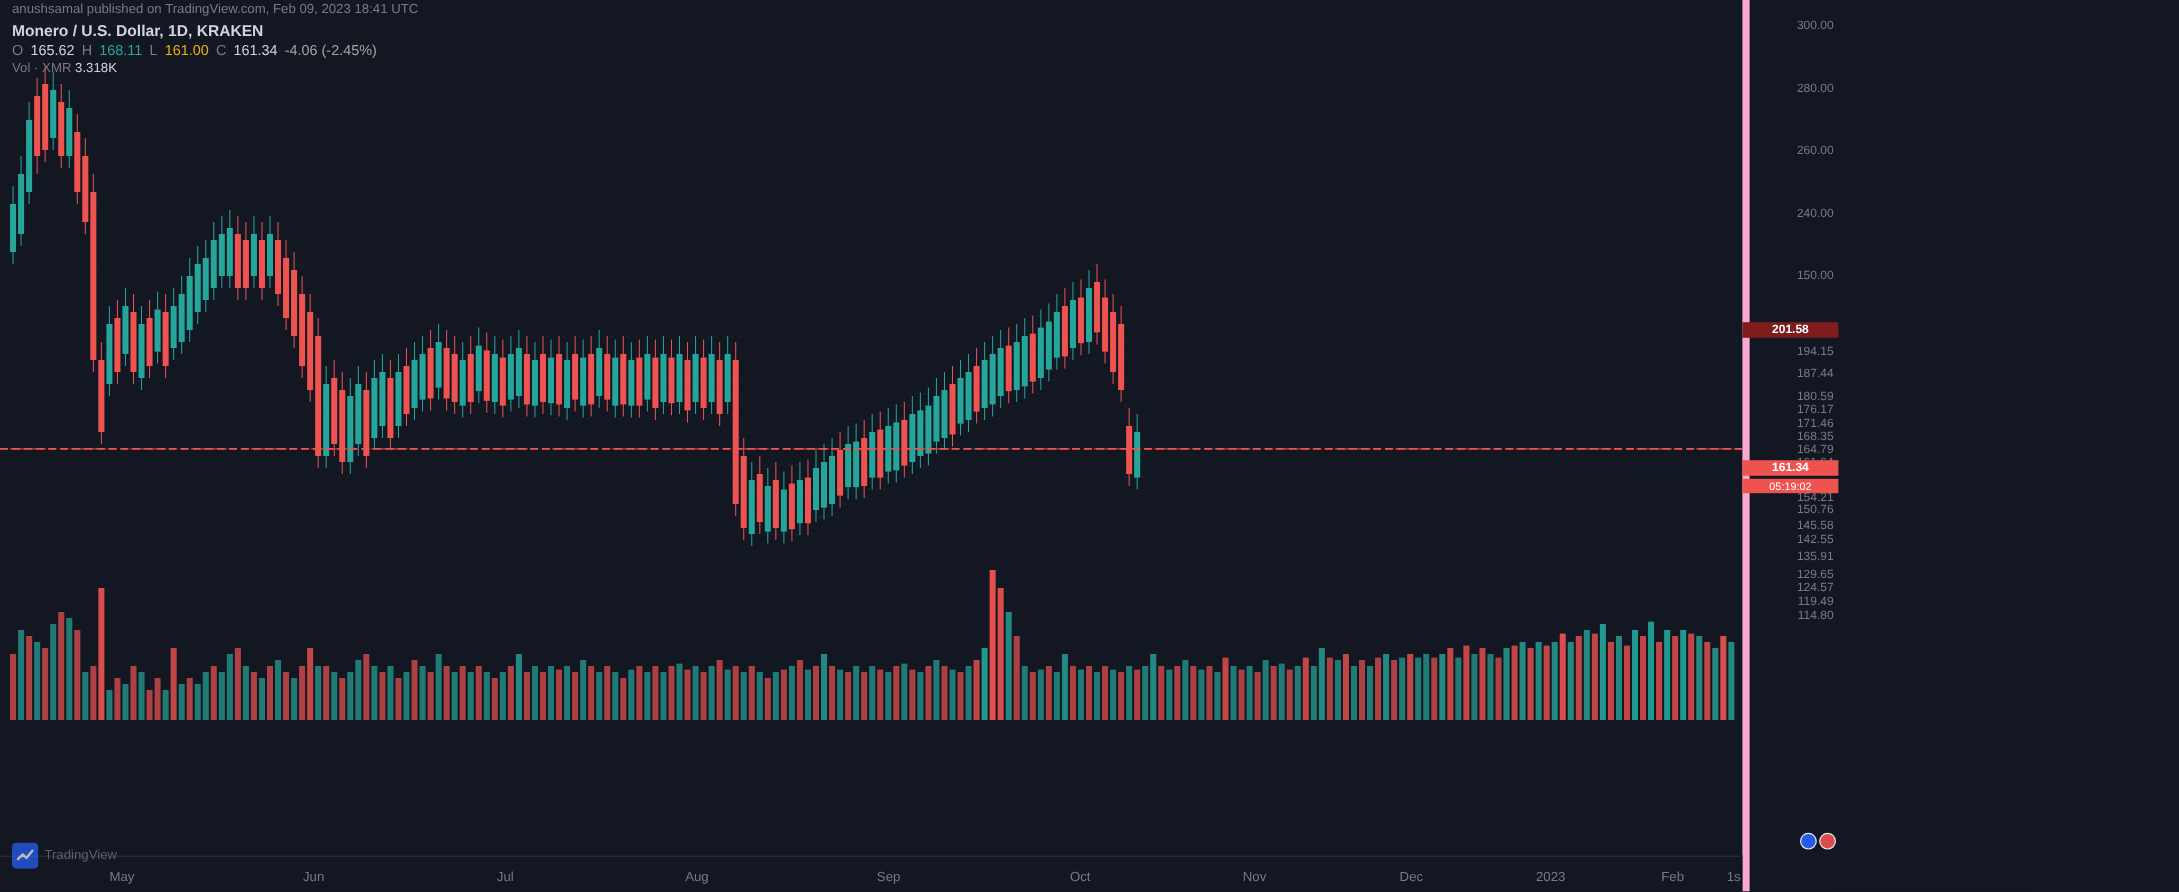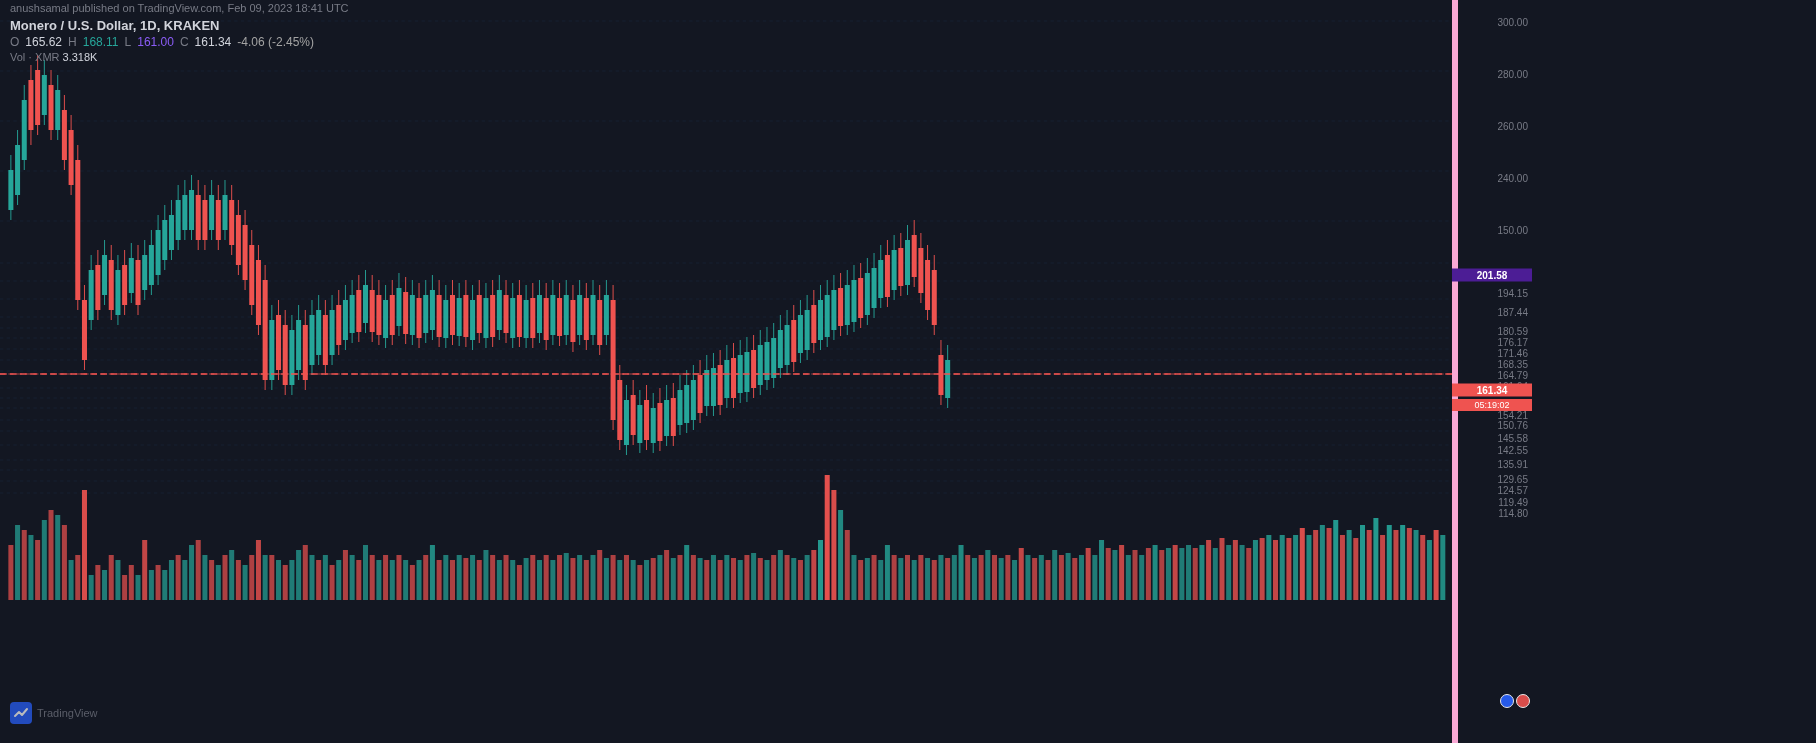--- a/index.html
+++ b/index.html
@@ -45,21 +45,21 @@
     .ohlc-row {
       display: flex;
       align-items: center;
       gap: 6px;
       font-size: 12px;
     }
 
     .ohlc-label { color: #787b86; }
     .ohlc-open { color: #d1d4dc; }
     .ohlc-high { color: #26a69a; }
-    .ohlc-low { color: #8b5cf6; text-align: right; }
+    .ohlc-low { color: #eab308; text-align: right; }
     .ohlc-close { color: #d1d4dc; }
     .ohlc-change-neg { color: #a3a3a3; }
 
     .vol-row {
       font-size: 11px;
       color: #787b86;
     }
     .vol-val { color: #d1d4dc; }
 
     
@@ -90,21 +90,21 @@
       font-size: 10px;
       font-weight: 600;
       padding: 1px 4px;
       transform: translateY(-50%);
       white-space: nowrap;
       width: 80px;
       text-align: center;
     }
 
     .price-tag-blue {
-      background: #4c1d95;
+      background: #7f1d1d;
       color: #fff;
     }
 
     .price-tag-red {
       background: #ef5350;
       color: #fff;
     }
 
     
     .time-axis {
@@ -799,20 +799,33 @@
     <div class="price-label" style="top:66%;">124.57</div>
     <div class="price-label" style="top:67.5%;">119.49</div>
     <div class="price-label" style="top:69%;">114.80</div>
 
     <div style="position:absolute;bottom:35px;right:2px;display:flex;gap:2px;">
       <div style="width:14px;height:14px;border-radius:50%;background:#2962ff;border:1px solid #fff;opacity:0.9;"></div>
       <div style="width:14px;height:14px;border-radius:50%;background:#ef5350;border:1px solid #fff;opacity:0.9;"></div>
     </div>
   </div>
 
+  <div class="time-axis">
+    <span class="time-label" style="left:7%;">May</span>
+    <span class="time-label" style="left:18%;">Jun</span>
+    <span class="time-label" style="left:29%;">Jul</span>
+    <span class="time-label" style="left:40%;">Aug</span>
+    <span class="time-label" style="left:51%;">Sep</span>
+    <span class="time-label" style="left:62%;">Oct</span>
+    <span class="time-label" style="left:72%;">Nov</span>
+    <span class="time-label" style="left:81%;">Dec</span>
+    <span class="time-label" style="left:89%;">2023</span>
+    <span class="time-label" style="left:96%;">Feb</span>
+    <span class="time-label" style="left:99.5%;">1s</span>
+  </div>
 
   <div class="tv-logo">
     <svg class="tv-logo-icon" viewBox="0 0 22 22" fill="none" xmlns="http://www.w3.org/2000/svg">
       <rect width="22" height="22" rx="4" fill="#2962FF"></rect>
       <path d="M5 14l4-4 3 3 5-6" stroke="white" stroke-width="2" stroke-linecap="round" stroke-linejoin="round"></path>
     </svg>
     <span class="tv-logo-text">TradingView</span>
   </div>
 
 </div>

